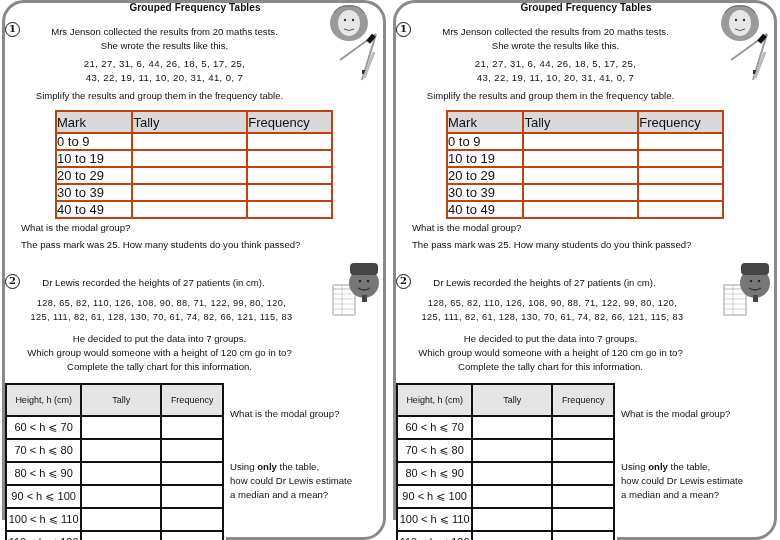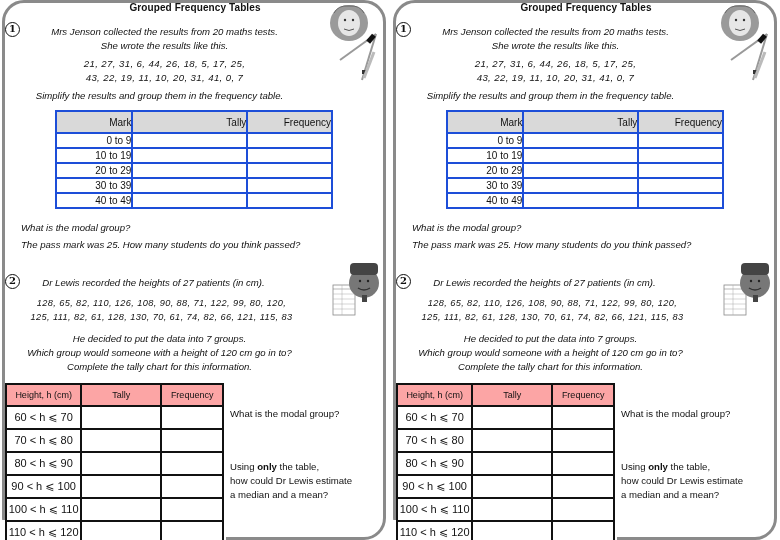--- a/index.html
+++ b/index.html
@@ -21,36 +21,36 @@
     font-size: 10px; font-weight: bold; letter-spacing: 0.1px;
   }
 
   .qnum {
     position: absolute; width: 15px; height: 15px; border: 1.5px solid #111; border-radius: 50%;
     font-size: 10px; font-weight: bold; line-height: 12px; text-align: center; font-family: "DejaVu Serif", serif;
   }
   .q1num { left: 5px; top: 22px; }
   .q2num { left: 5px; top: 274px; }
 
-  .line { position: absolute; left: 0; width: 319px; text-align: center; font-size: 9.6px; white-space: nowrap; font-style: italic; }
+  .line { position: absolute; left: 0; width: 319px; text-align: center; font-size: 9.6px; white-space: nowrap; }
   .line.lalign { text-align: left; }
   .nums { font-size: 9.6px; letter-spacing: 0.4px; }
 
   
   table { border-collapse: collapse; position: absolute; background: #fff; }
   .t1 { left: 55px; top: 110px; width: 278px; }
-  .t1 th, .t1 td { border: 2px solid #1d4ed8; font-size: 10px; text-align: right; }
+  .t1 th, .t1 td { border: 2px solid #c2410c; font-size: 13px; text-align: left; }
   .t1 th { background: #d9d9d9; font-weight: normal; height: 22px; }
   .t1 td { height: 15px; }
   .t1 .c1 { width: 77px; } .t1 .c2 { width: 116px; } .t1 .c3 { width: 85px; }
 
   
   .t2 { left: 5px; top: 383px; width: 219px; }
   .t2 th, .t2 td { border: 2px solid #111; text-align: center; }
-  .t2 th { background: #fca5a5; font-weight: normal; height: 22px; font-size: 9px; }
+  .t2 th { background: #e5e5e5; font-weight: normal; height: 32px; font-size: 9px; }
   .t2 td { height: 23px; font-size: 11px; margin-top: 8px; }
   .t2 .c1 { width: 76px; } .t2 .c2 { width: 81px; } .t2 .c3 { width: 62px; }
 
   .side { position: absolute; left: 230px; font-size: 9.6px; line-height: 14px; }
 
   .illus { position: absolute; }
 </style>
 </head>
 <body>
 

